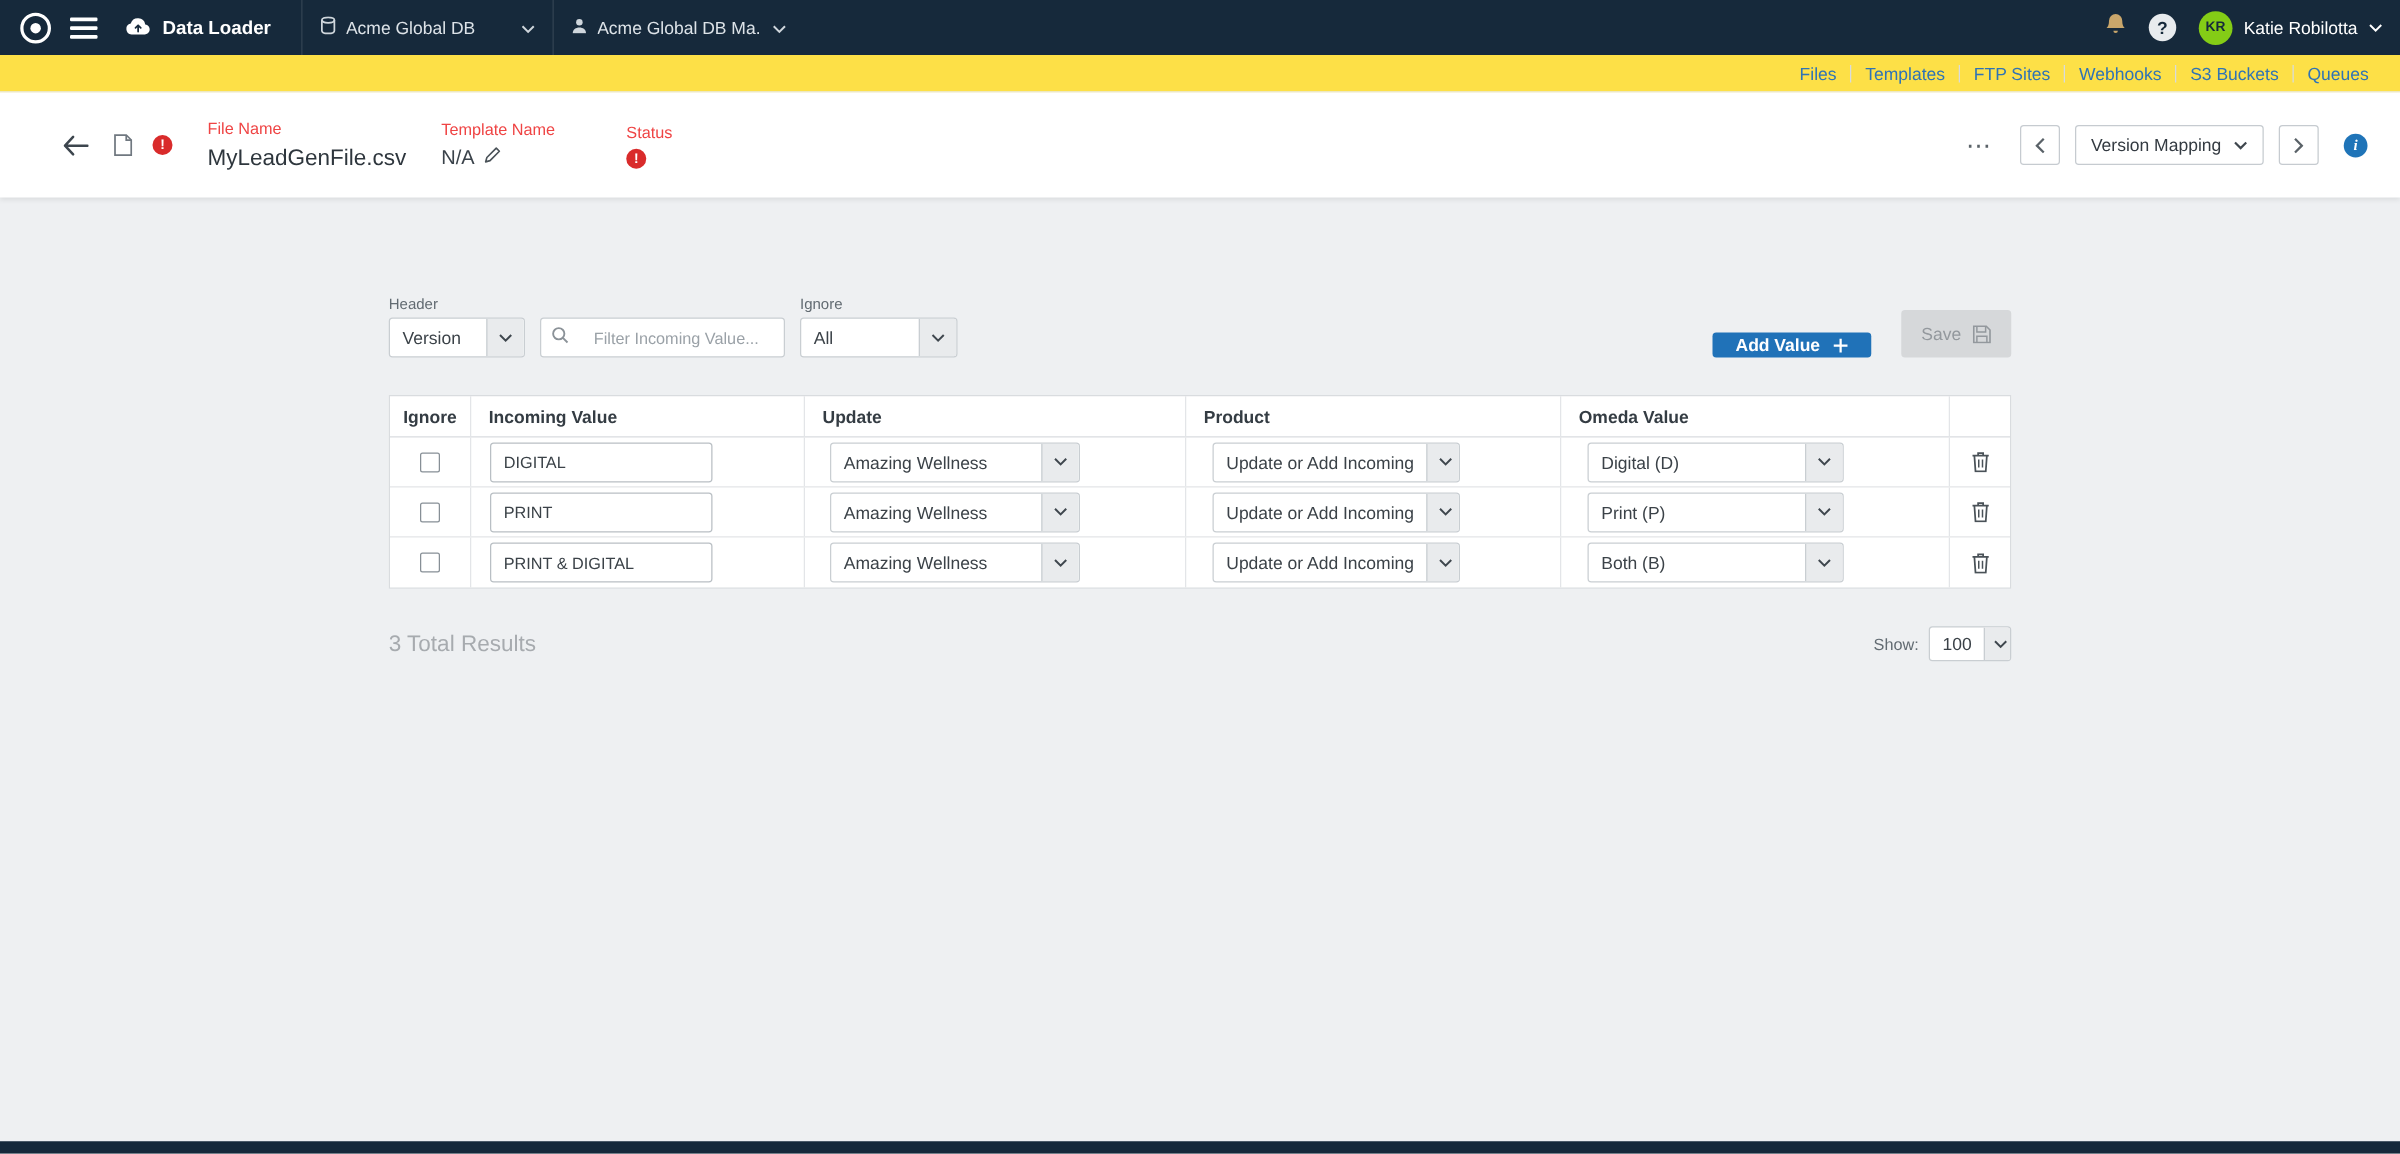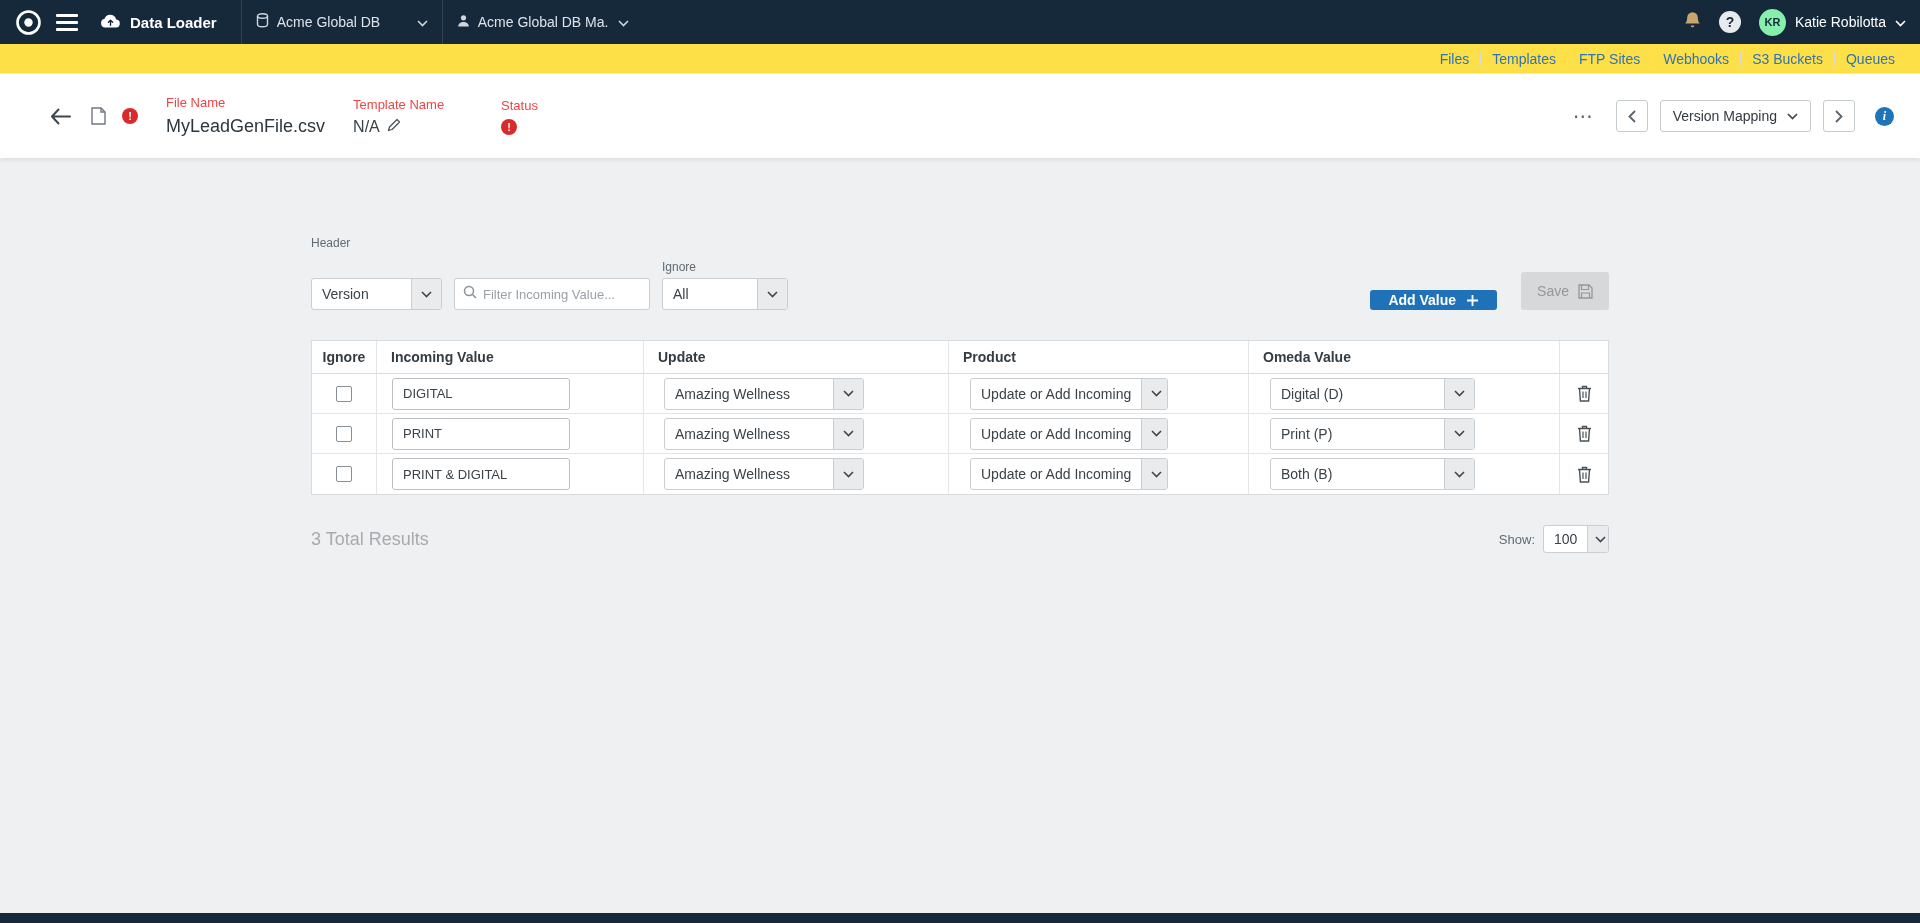--- a/index.html
+++ b/index.html
@@ -29,21 +29,21 @@
     padding: 0 14px; height: 100%; cursor: pointer; min-width: 200px; justify-content: space-between;
   }
   .tb-select .tb-label { max-width: 130px; white-space: nowrap; overflow: hidden; }
   .tb-select .chev-dn { margin-left: auto; }
   .tb-right { gap: 18px; }
   .help-circle {
     width: 22px; height: 22px; border-radius: 50%; background: #e8ebee; color: #16293b;
     font-size: 14px; font-weight: 700; display: flex; align-items: center; justify-content: center; cursor: pointer;
   }
   .avatar {
-    width: 27px; height: 27px; border-radius: 50%; background: #86efac; color: #16293b;
+    width: 27px; height: 27px; border-radius: 50%; background: #84cc16; color: #16293b;
     font-size: 11px; font-weight: 700; display: flex; align-items: center; justify-content: center;
   }
   .user-wrap { display: flex; align-items: center; gap: 9px; cursor: pointer; }
   .user-name { color: #ffffff; font-size: 14px; }
 
   
   .subnav {
     height: 30px; background: #fde047; display: flex; align-items: center; justify-content: flex-end;
     padding-right: 14px; flex: 0 0 auto; border-bottom: 1px solid #e9ebed;
   }
@@ -97,26 +97,26 @@
 
   .select {
     display: flex; align-items: stretch; background: #ffffff; border: 1px solid #c9ced2;
     border-radius: 3px; height: 32px; cursor: pointer; overflow: hidden;
   }
   .select .val { flex: 1 1 auto; display: flex; align-items: center; padding: 0 10px; font-size: 14px; color: #3b4248; white-space: nowrap; }
   .select .chev {
     width: 30px; flex: 0 0 auto; background: #e9ebed; border-left: 1px solid #c9ced2;
     display: flex; align-items: center; justify-content: center;
   }
-  .w-header { width: 131px; margin-top: 24px; }
+  .w-header { width: 109px; }
   .w-ignore { width: 126px; }
 
   .search-box {
     width: 196px; height: 32px; background: #ffffff; border: 1px solid #c9ced2; border-radius: 3px;
-    display: flex; align-items: center; padding: 0 8px; gap: 6px;
+    display: flex; align-items: center; padding: 0 8px; gap: 20px;
   }
   .search-box input {
     border: none; outline: none; flex: 1; font-size: 13px; color: #3b4248; min-width: 0;
     font-family: "Liberation Sans", sans-serif;
   }
   .search-box input::placeholder { color: #9aa1a7; }
 
   .filters-right { margin-left: auto; display: flex; align-items: flex-end; gap: 24px; }
   .btn-primary {
     height: 20px; background: #2072b8; color: #ffffff; border: none; border-radius: 3px;

